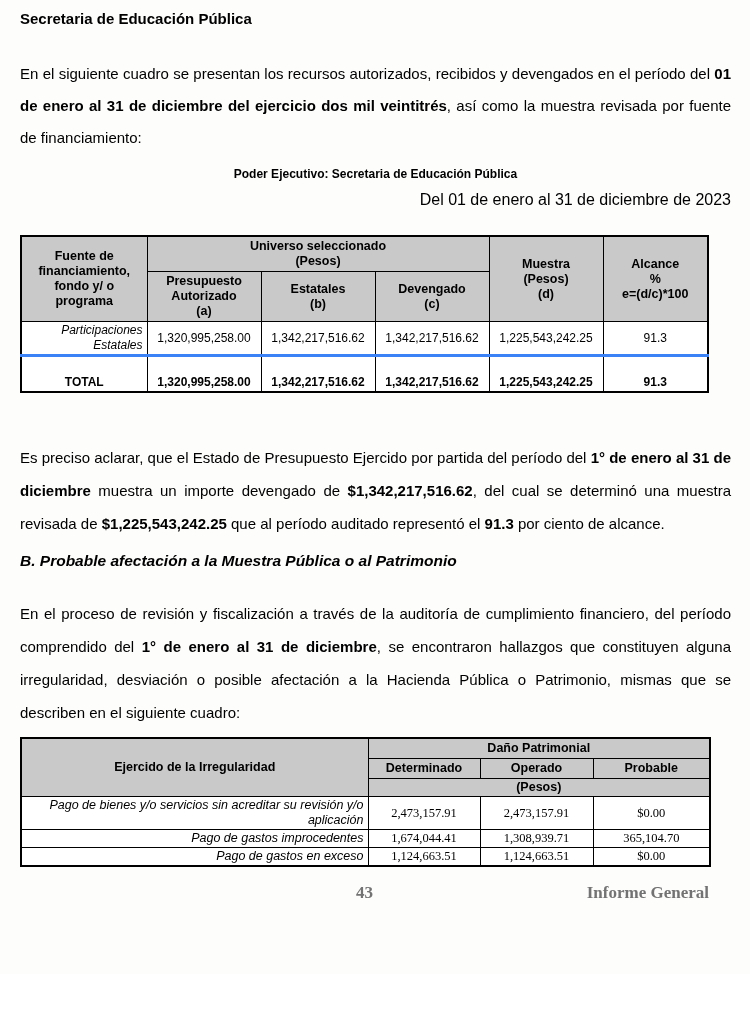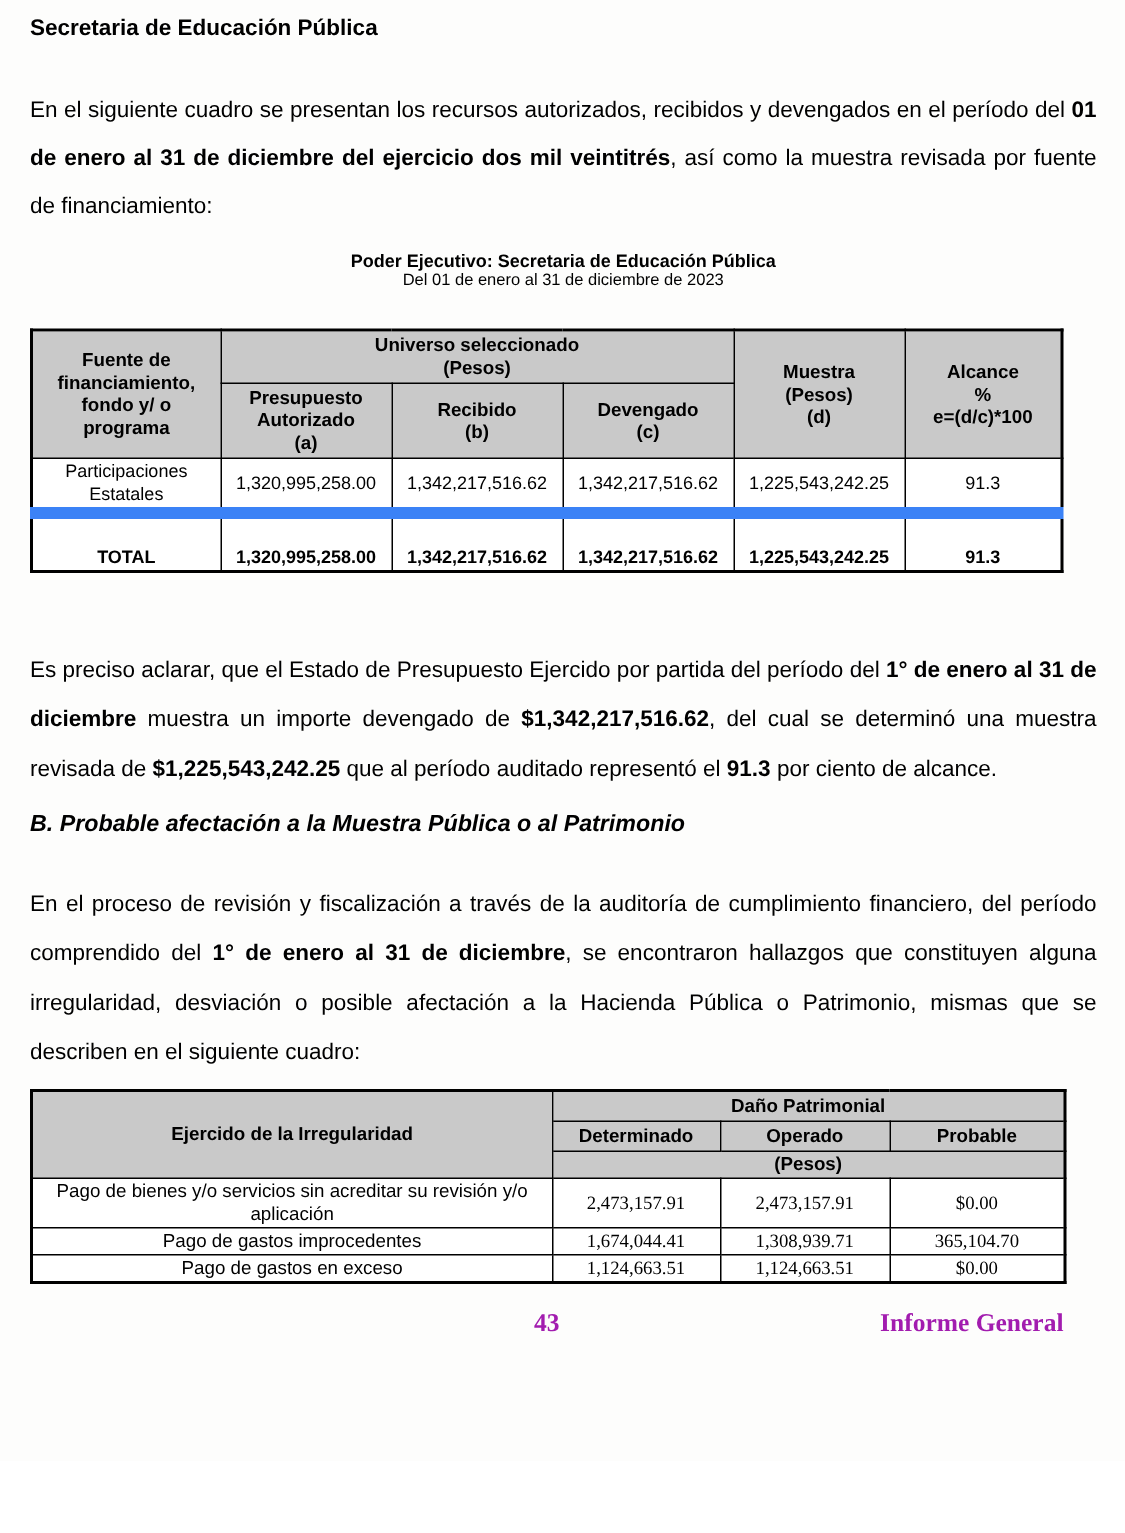--- a/index.html
+++ b/index.html
@@ -18,45 +18,45 @@
     font-size:15.5px; font-weight:bold; margin:29px 0 0 0;
     text-decoration:underline; text-underline-offset:3px;
   }
   .sec-heading { font-size:15.5px; font-weight:bold; font-style:italic; margin:33px 0 0 0; }
   .sec-heading.b { margin-top:12px; }
   p.body { font-size:15px; line-height:32px; text-align:justify; margin:0; }
   p.body.p1 { margin-top:31px; }
   p.body.p2 { margin-top:48px; line-height:33px; }
   p.body.p3 { margin-top:27px; line-height:33px; }
   .tbl-caption { text-align:center; font-size:12px; font-weight:bold; margin-top:13px; }
-  .tbl-subcaption { text-align:center; font-size:11px; }
+  .tbl-subcaption { text-align:right; font-size:16px; margin-top:10px; }
 
   table { border-collapse:collapse; table-layout:fixed; margin:0; }
   table.grid { border:2px solid #000; }
   .grid th, .grid td { border:1px solid #000; overflow:hidden; }
   .grid th {
     background:#C9C9C9; font-weight:bold; font-size:12.5px;
     white-space:pre-line; text-align:center; vertical-align:middle;
     line-height:15px; padding:2px 1px;
   }
   .grid td { font-size:12px; line-height:15px; padding:1px 4px; vertical-align:middle; background:#fff; }
   .scope-table { width:689px; margin-top:26px; }
   .damage-table { width:689px; margin-top:8px; }
-  td.row-label { text-align:center; }
+  td.row-label { text-align:right;font-style:italic; }
   td.num { text-align:center; }
   td.num-r { text-align:center;font-family:Liberation Serif, serif; }
-  tr.total-row td { font-weight:bold; border-top:8px solid #3b82f6; text-align:center; padding-top:18px; padding-bottom:1px;margin-top:36px; }
+  tr.total-row td { font-weight:bold; border-top:3px solid #3b82f6; text-align:center; padding-top:18px; padding-bottom:1px;margin-top:36px; }
   .damage-table td { font-size:12.5px; }
   .damage-table .unit-row th { padding:1px; }
 
   .footer {
     position:relative; margin-top:16px; width:689px;
     text-align:center;
     font-family:"Liberation Serif", serif;
-    font-weight:bold; font-size:17px; color:#a21caf;
+    font-weight:bold; font-size:17px; color:#737373;
   }
   .footer .report-label { position:absolute; right:0; top:0; }
   b { font-weight:bold; }
 </style>
 </head>
 <body>
 
 <div class="page">
 
   <h1 class="doc-title">Secretaria de Educación Pública</h1>
@@ -89,21 +89,21 @@
 (Pesos)
 (d)</th>
         <th rowspan="2">Alcance
 %
 e=(d/c)*100</th>
       </tr>
       <tr>
         <th>Presupuesto
 Autorizado
 (a)</th>
-        <th>Recibido
+        <th>Estatales
 (b)</th>
         <th>Devengado
 (c)</th>
       </tr>
       <tr>
         <td class="row-label">Participaciones Estatales</td>
         <td class="num">1,320,995,258.00</td>
         <td class="num">1,342,217,516.62</td>
         <td class="num">1,342,217,516.62</td>
         <td class="num">1,225,543,242.25</td>

